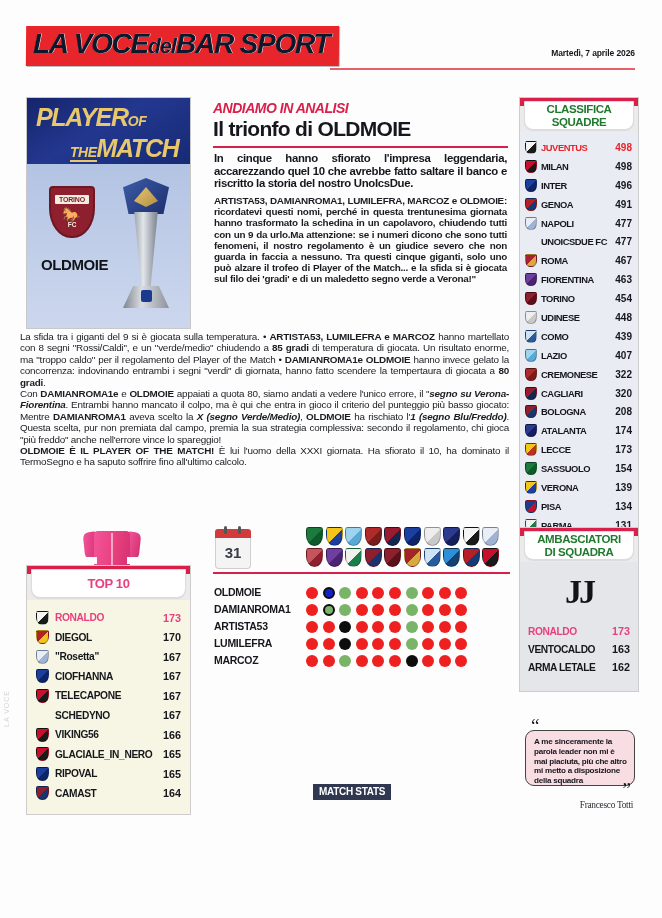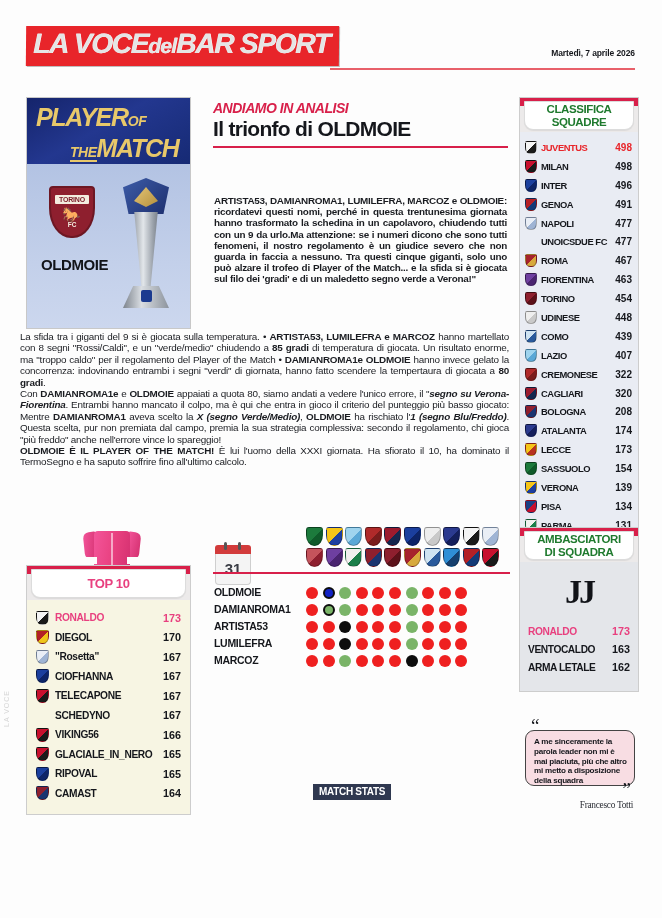--- a/index.html
+++ b/index.html
@@ -16,21 +16,21 @@
   .logo-box {
     position: absolute; left: 26px; top: 26px;
     background: #e8252a; padding: 3px 9px 5px 7px;
     transform: skewX(-0.5deg);
     box-shadow: 1px 1px 0 rgba(0,0,0,.25);
   }
   .logo-text {
     font-family: "Liberation Sans", sans-serif;
     font-weight: 700; font-style: italic;
     font-size: 28px; line-height: 30px; letter-spacing: -1.2px;
-    color: #e5e5e5; white-space: nowrap;
+    color: #0f172a; white-space: nowrap;
     text-shadow: 0.5px 0 0 #fff;
   }
   .logo-text .sm { font-size: 21px; letter-spacing: -0.8px; }
   .masthead-rule {
     position: absolute; left: 330px; top: 68px; width: 305px; height: 2px;
     background: #e8606a;
   }
   .masthead-date {
     position: absolute; right: 27px; top: 48px;
     font-size: 8.5px; font-weight: 700; color: #15171c; letter-spacing: -0.1px;
@@ -132,21 +132,21 @@
   }
   .body-wide {
     position: absolute; left: 20px; top: 331px; width: 489px;
     font-size: 9.9px; line-height: 11.4px; color: #1a1c21;
     letter-spacing: -0.22px; text-align: justify;
   }
   .body-wide p, .body-col p { margin-bottom: 0; }
 
   
   .calendar {
-    position: absolute; left: 215px; top: 529px; width: 36px; height: 25px; margin-top: 16px;
+    position: absolute; left: 215px; top: 529px; width: 36px; height: 25px;
   }
   .calendar .top-bar {
     height: 9px; background: #d23b3b; border-radius: 3px 3px 0 0;
   }
   .calendar .ring { position: absolute; top: -3px; width: 3px; height: 8px; background: #555; border-radius: 2px;}
   .calendar .r1 { left: 9px; } .calendar .r2 { left: 23px; }
   .calendar .num {
     height: 31px; background: #f4f4f4; border: 1px solid #cfcfcf; border-top: none;
     border-radius: 0 0 4px 4px; text-align: center; line-height: 30px;
     font-size: 15px; font-weight: 700; color: #3a3d45;
@@ -333,20 +333,21 @@
         <div class="stem"></div>
           <div class="base"></div>
           <div class="badge"></div>
       </div>
     </div>
   </div>
 
   <div class="kicker">ANDIAMO IN ANALISI</div>
   <h1 class="headline"><span>Il trionfo di </span><b>OLDMOIE</b></h1>
   <div class="head-rule"></div>
+  <div class="standfirst">In cinque hanno sfiorato l'impresa leggendaria, accarezzando quel 10 che avrebbe fatto saltare il banco e riscritto la storia del nostro UnoIcsDue.</div>
   <div class="body-col">ARTISTA53, DAMIANROMA1, LUMILEFRA, MARCOZ e OLDMOIE: ricordatevi questi nomi, perché in questa trentunesima giornata hanno trasformato la schedina in un capolavoro, chiudendo tutti con un 9 da urlo.Ma attenzione: se i numeri dicono che sono tutti fenomeni, il nostro regolamento è un giudice severo che non guarda in faccia a nessuno. Tra questi cinque giganti, solo uno può alzare il trofeo di Player of the Match... e la sfida si è giocata sul filo dei 'gradi' e di un maledetto segno verde a Verona!"</div>
 
   <div class="body-wide">
     <p>
       <span>La sfida tra i giganti del 9 si è giocata sulla temperatura. • </span><b>ARTISTA53, LUMILEFRA e MARCOZ</b><span> hanno martellato con 8 segni "Rossi/Caldi", e un "verde/medio" chiudendo a </span><b>85 gradi</b><span> di temperatura di giocata. Un risultato enorme, ma "troppo caldo" per il regolamento del Player of the Match • </span><b>DAMIANROMA1e OLDMOIE</b><span> hanno invece gelato la concorrenza: indovinando entrambi i segni "verdi" di giornata, hanno fatto scendere la tempertaura di giocata a </span><b>80 gradi</b><span>.</span>
     </p>
     <p>
       <span>Con </span><b>DAMIANROMA1e</b><span> e </span><b>OLDMOIE</b><span> appaiati a quota 80, siamo andati a vedere l'unico errore, il "</span><b><i>segno su Verona-Fiorentina</i></b><span>. Entrambi hanno mancato il colpo, ma è qui che entra in gioco il criterio del punteggio più basso giocato: Mentre </span><b>DAMIANROMA1</b><span> aveva scelto la </span><b><i>X (segno Verde/Medio)</i></b><span>, </span><b>OLDMOIE</b><span> ha rischiato l'</span><b><i>1 (segno Blu/Freddo)</i></b><span>. Questa scelta, pur non premiata dal campo, premia la sua strategia complessiva: secondo il regolamento, chi gioca "più freddo" anche nell'errore vince lo spareggio!</span>
     </p>
     <p>

